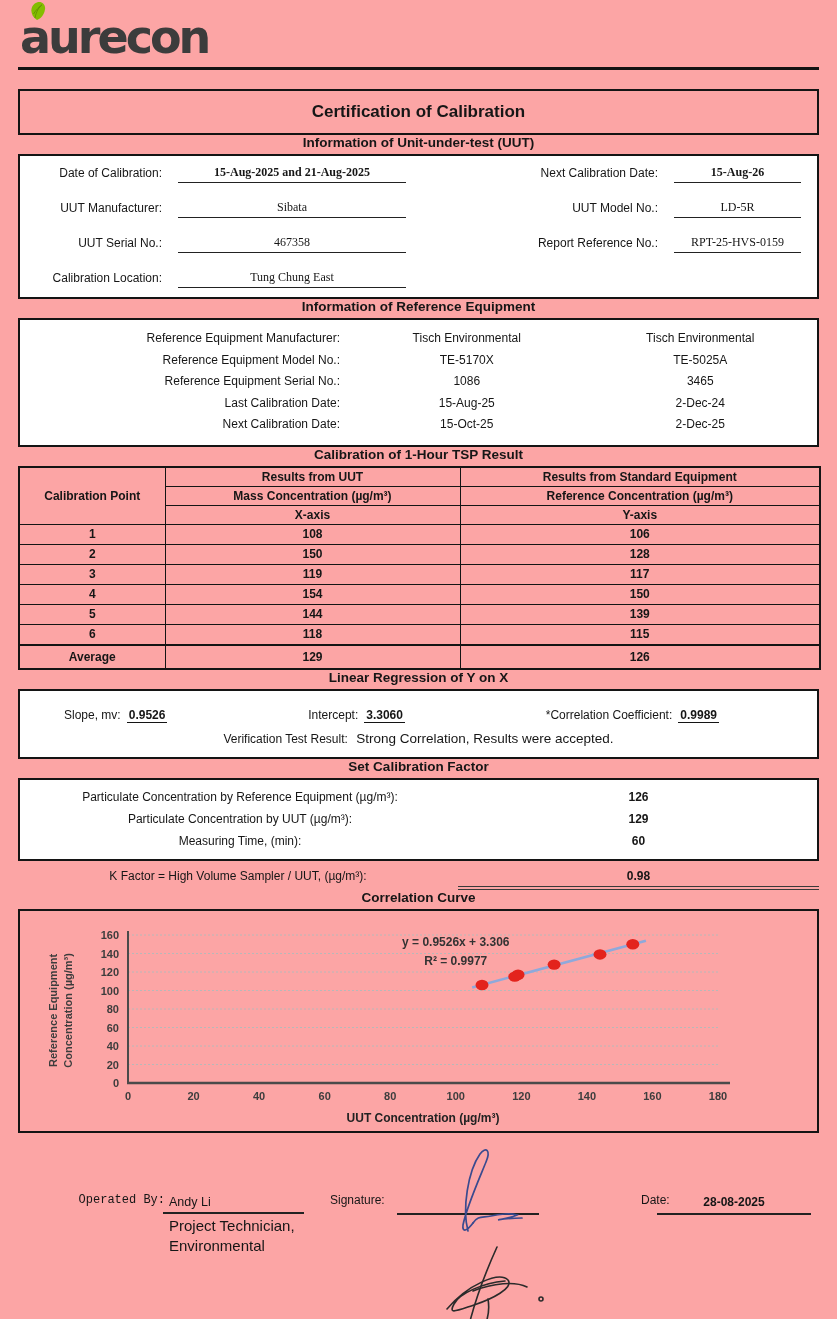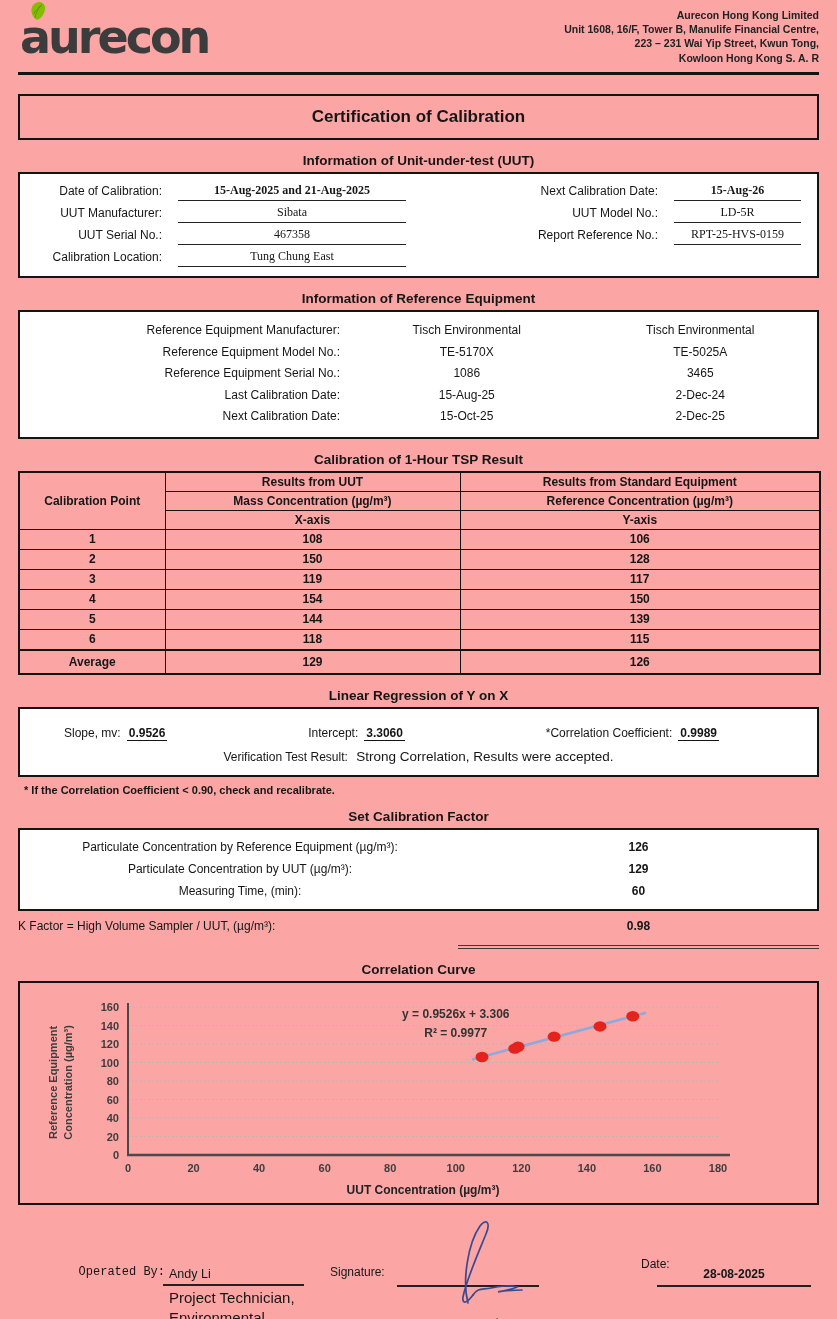--- a/index.html
+++ b/index.html
@@ -14,24 +14,24 @@
   }
   
   .hdr { display:flex; justify-content:space-between; align-items:flex-start; padding:4px 18px 0 20px; }
   .logo-wrap { position:relative; padding-top:12px; }
   .logo-text { font-family:"DejaVu Sans", sans-serif; font-size:46px; font-weight:bold; letter-spacing:-3px; color:#3c3c3c; line-height:0.95; }
   .leaf { position:absolute; top:-3px; left:8px; }
   .addr { text-align:right; font-size:10.5px; font-weight:700; line-height:1.35; color:#222; padding-top:4px; }
   .rule { height:3.5px; background:#141414; margin:7px 18px 0; }
   
   .title-box { border:2.2px solid #141414; margin:19px 18px 0; text-align:center; padding:11px 0; font-size:17px; font-weight:700; }
-  .sec-title { text-align:center; font-weight:700; font-size:13.5px; margin-top:13px; margin-bottom:4px; }
+  .sec-title { text-align:center; font-weight:700; font-size:13.5px; margin-bottom:4px; }
   .box { border:2.6px solid #141414; margin:0 18px; background:#fff; }
   
-  .uut-grid { display:grid; grid-template-columns:150px 244px 252px 1fr; padding:7px 8px 9px 0; row-gap:2px; }
+  .uut-grid { display:grid; grid-template-columns:150px 244px 252px 1fr; padding:7px 8px 9px 0; row-gap:15px; }
   .flabel { text-align:right; font-size:12px; padding-right:8px; line-height:20px; white-space:nowrap; }
   .fval { margin:0 8px; border-bottom:1.4px solid #222; text-align:center; font-size:12px; line-height:19px; height:20px; white-space:nowrap;font-family:Liberation Serif, serif; }
   .fval.bold { font-weight:700; }
   
   .ref-box { padding:8px 0 9px; }
   .ref-row { display:grid; grid-template-columns:330px 1fr 1fr; font-size:12px; line-height:21.5px; }
   .ref-row .rlabel { text-align:right; padding-right:10px; }
   .ref-row .rval { text-align:center; }
   
   table.tsp { margin:0 18px; width:801px; border-collapse:collapse; border:2.6px solid #141414; table-layout:fixed; }
@@ -46,22 +46,22 @@
   .reg-val { font-weight:700; border-bottom:1.6px solid #141414; padding:0 2px; }
   .reg-line2 { text-align:center; margin-top:8px; font-size:12px; }
   .reg-result { font-size:13.5px; margin-left:5px; }
   .footnote { margin:7px 0 0 24px; font-size:11px; font-weight:700; }
   
   .factor-box { padding:6px 0 7px; }
   .factor-row { display:grid; grid-template-columns:440px 1fr; font-size:12px; line-height:22px; }
   .factor-row .klabel { text-align:center; }
   .factor-row .kval { text-align:center; font-weight:600; }
   .kfactor-row { display:grid; grid-template-columns:440px 1fr; margin:5px 18px 0; font-size:12px; line-height:20px; }
-  .kfactor-row .klabel { text-align:left; }
-  .kfactor-row .kval { text-align:center; font-weight:600; border-bottom:4.5px double #3a3a3a; padding-bottom:9px; }
+  .kfactor-row .klabel { text-align:center; }
+  .kfactor-row .kval { text-align:center; font-weight:600; border-bottom:4.5px double #3a3a3a; padding-bottom:0; }
   
   .chart-box { position:relative; margin:0 18px; height:224px; border:2.6px solid #141414; }
   .ylab { position:absolute; width:170px; left:-44px; top:84px; transform:rotate(-90deg); font-size:11px; font-weight:700; text-align:center; line-height:1.4; color:#3d3d3d; }
   #chart-svg { position:absolute; left:30px; top:6px; }
   
   .sigs { position:relative; height:208px; margin-top:14px; font-size:12px; }
   .by-label { position:absolute; width:110px; text-align:right; font-size:12px; }
   .name-cell { position:absolute; width:141px; }
   .name-cell .name { font-size:12.5px; padding:0 0 3px 6px; border-bottom:2px solid #222; }
   .name-cell .role { font-size:15px; line-height:17px; padding-left:6px; margin-top:3px; }
@@ -78,26 +78,20 @@
 
   <div class="hdr">
     <div class="logo-wrap">
       <span class="leaf">
         <svg width="20" height="20" viewBox="0 0 20 20">
           <path d="M9,19 C2.5,15 1.5,7 6.5,2.8 C12,-1.5 18,2.5 17,8.5 C16,14 13,17.5 9,19 Z" fill="#84bd00"></path>
           <path d="M7,17 C8,11 11,6 14,3.5 M5.5,13 C8,9 11,6 13.5,4.5" stroke="#5f8a00" stroke-width="0.8" fill="none"></path>
         </svg>
       </span>
       <div class="logo-text">aurecon</div>
-    </div>
-    <div class="addr">
-      <div>Aurecon Hong Kong Limited</div>
-      <div>Unit 1608, 16/F, Tower B, Manulife Financial Centre,</div>
-      <div>223 – 231 Wai Yip Street, Kwun Tong,</div>
-      <div>Kowloon Hong Kong S. A. R</div>
     </div>
   </div>
   <div class="rule"></div>
 
   <div class="title-box">
     <span>Certification of Calibration</span>
   </div>
 
   <div class="sec-title">Information of Unit-under-test (UUT)</div>
   <div class="box">
@@ -226,21 +220,20 @@
       <span class="reg-group">
         <span>*Correlation Coefficient:</span>
         <span class="reg-val">0.9989</span>
       </span>
     </div>
     <div class="reg-line2">
       <span>Verification Test Result:</span>
       <span class="reg-result">Strong Correlation, Results were accepted.</span>
     </div>
   </div>
-  <div class="footnote">* If the Correlation Coefficient &lt; 0.90, check and recalibrate.</div>
 
   <div class="sec-title">Set Calibration Factor</div>
   <div class="box factor-box">
     <div class="factor-row">
       <div class="klabel">Particulate Concentration by Reference Equipment (µg/m³):</div>
       <div class="kval">126</div>
     </div>
     <div class="factor-row">
       <div class="klabel">Particulate Concentration  by UUT (µg/m³):</div>
       <div class="kval">129</div>
@@ -310,21 +303,21 @@
       <div class="role">Environmental</div>
     </div>
     <div class="sig-label" style="left:330px; top:46px;">Signature:</div>
     <div class="sig-line" style="left:397px; top:42px; height:26px;"></div>
     <svg class="sig-ink" style="left:420px; top:0px;" width="150" height="90" viewBox="0 0 150 90">
       <g fill="none" stroke-width="1.7" stroke-linecap="round" stroke="#3a4a8f">
         <path d="M48,84 C42,62 48,24 60,7 C66,-1 71,3 66,15 C57,37 46,62 43,78 C42,86 47,84 53,76"></path>
         <path d="M53,76 C58,68 63,71 71,69 C79,67 91,66 97,68 C91,71 83,72 78,73 C84,72 94,71 102,71"></path>
       </g>
     </svg>
-    <div class="date-label" style="left:641px; top:38px;">Date:</div>
+    <div class="date-label" style="left:641px; top:46px;">Date:</div>
     <div class="date-cell" style="left:657px; top:48px;">28-08-2025</div>
 
     <svg class="sig-ink" style="left:415px; top:96px;" width="160" height="105" viewBox="0 0 160 105">
       <g fill="none" stroke-width="1.6" stroke-linecap="round" stroke="#2b2b2b">
         <path d="M82,4 C72,26 60,58 54,82 C49,100 57,103 65,91 C72,81 75,68 73,56"></path>
         <path d="M32,66 C52,42 84,28 93,37 C99,45 77,56 59,62 C41,68 33,72 39,61 C45,50 68,40 90,38"></path>
         <path d="M58,48 C78,40 100,38 112,44"></path>
         <circle cx="126" cy="56" r="2"></circle>
       </g>
     </svg>

